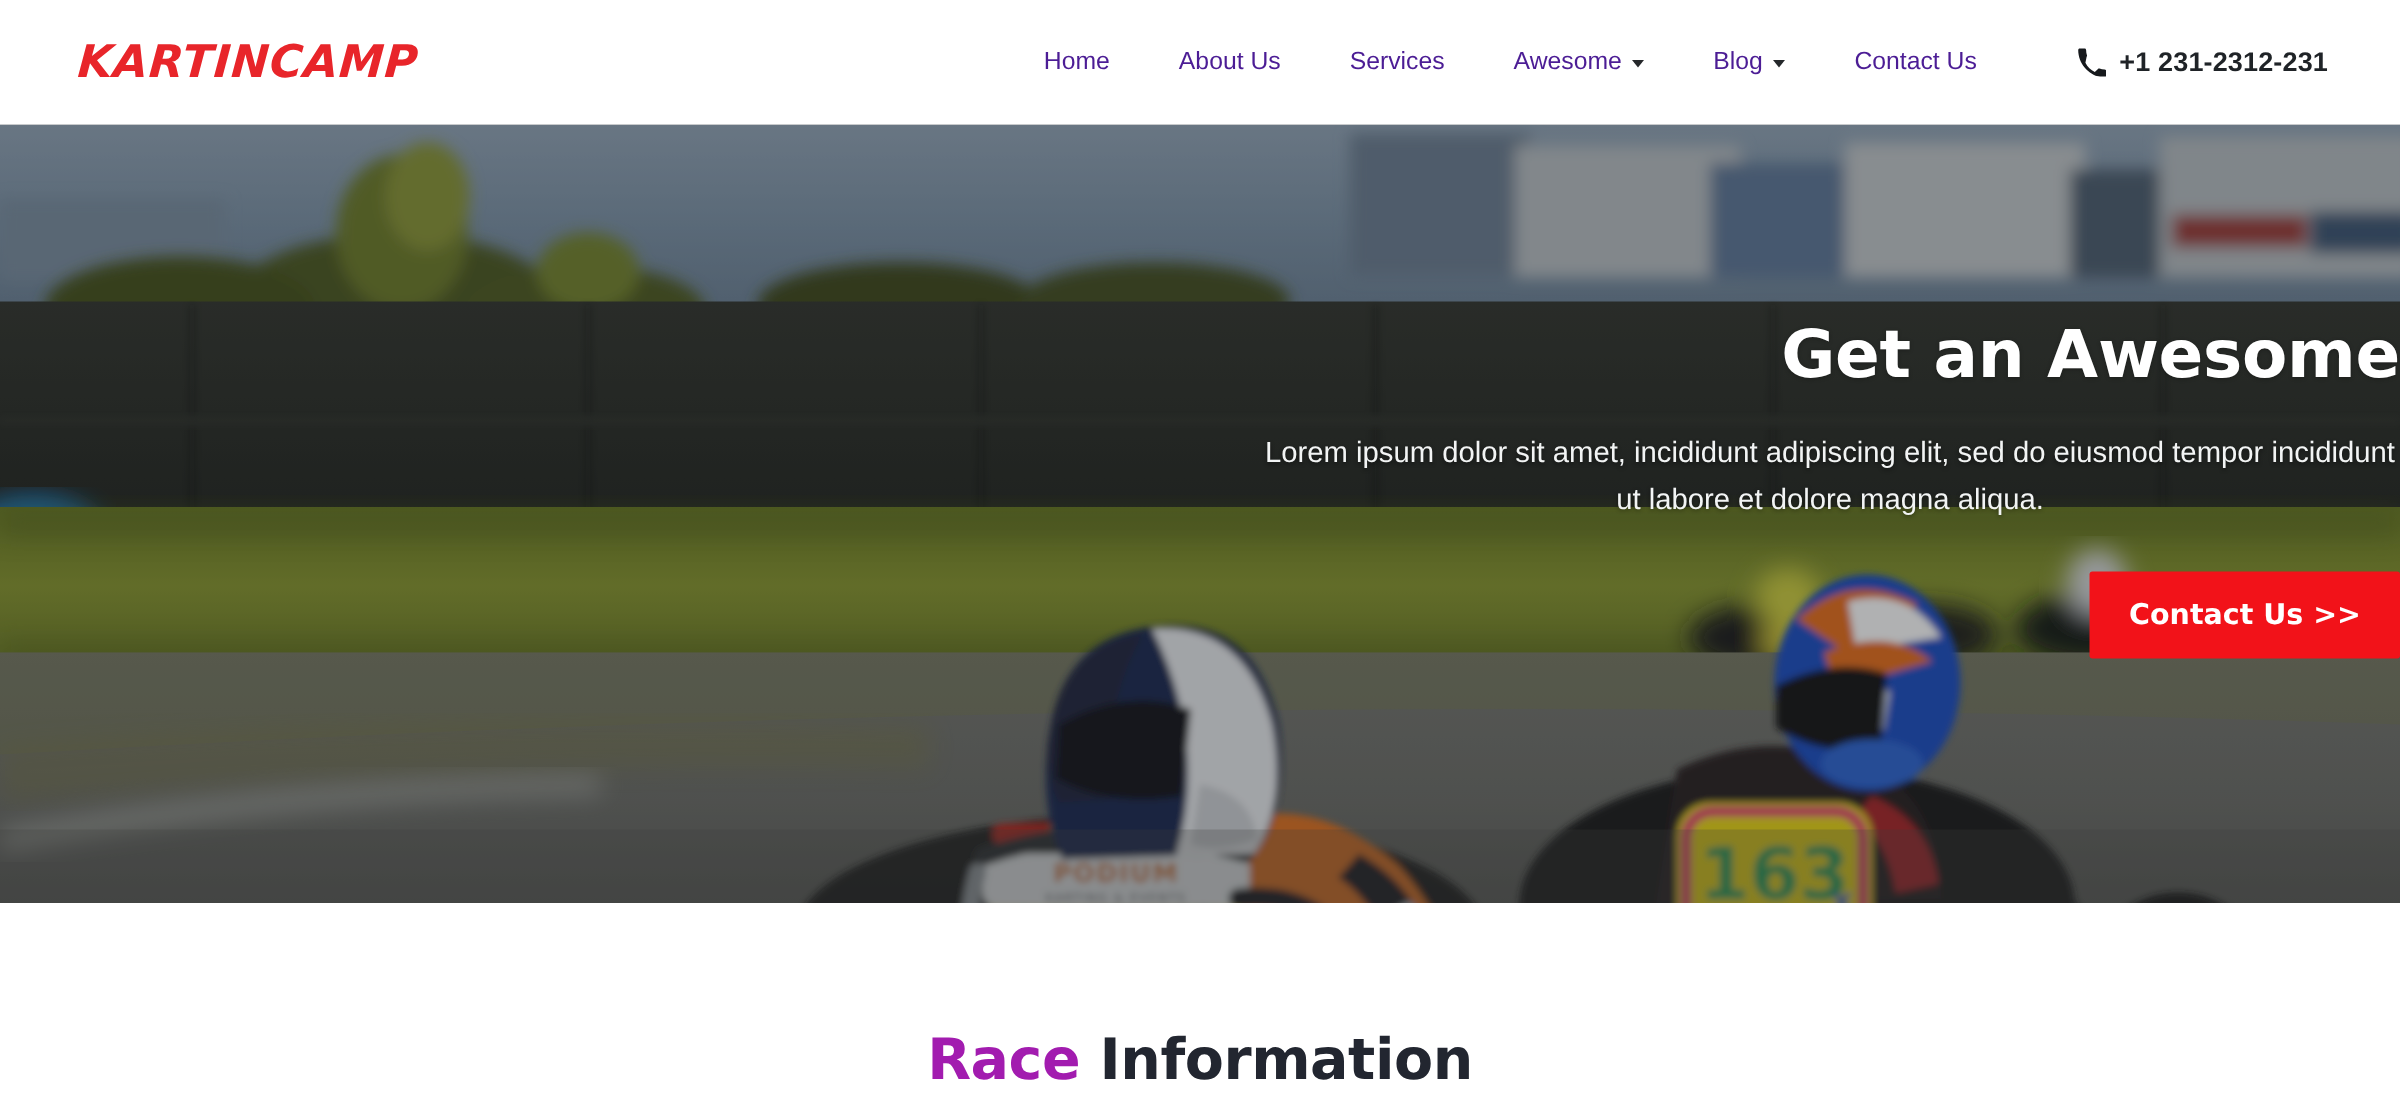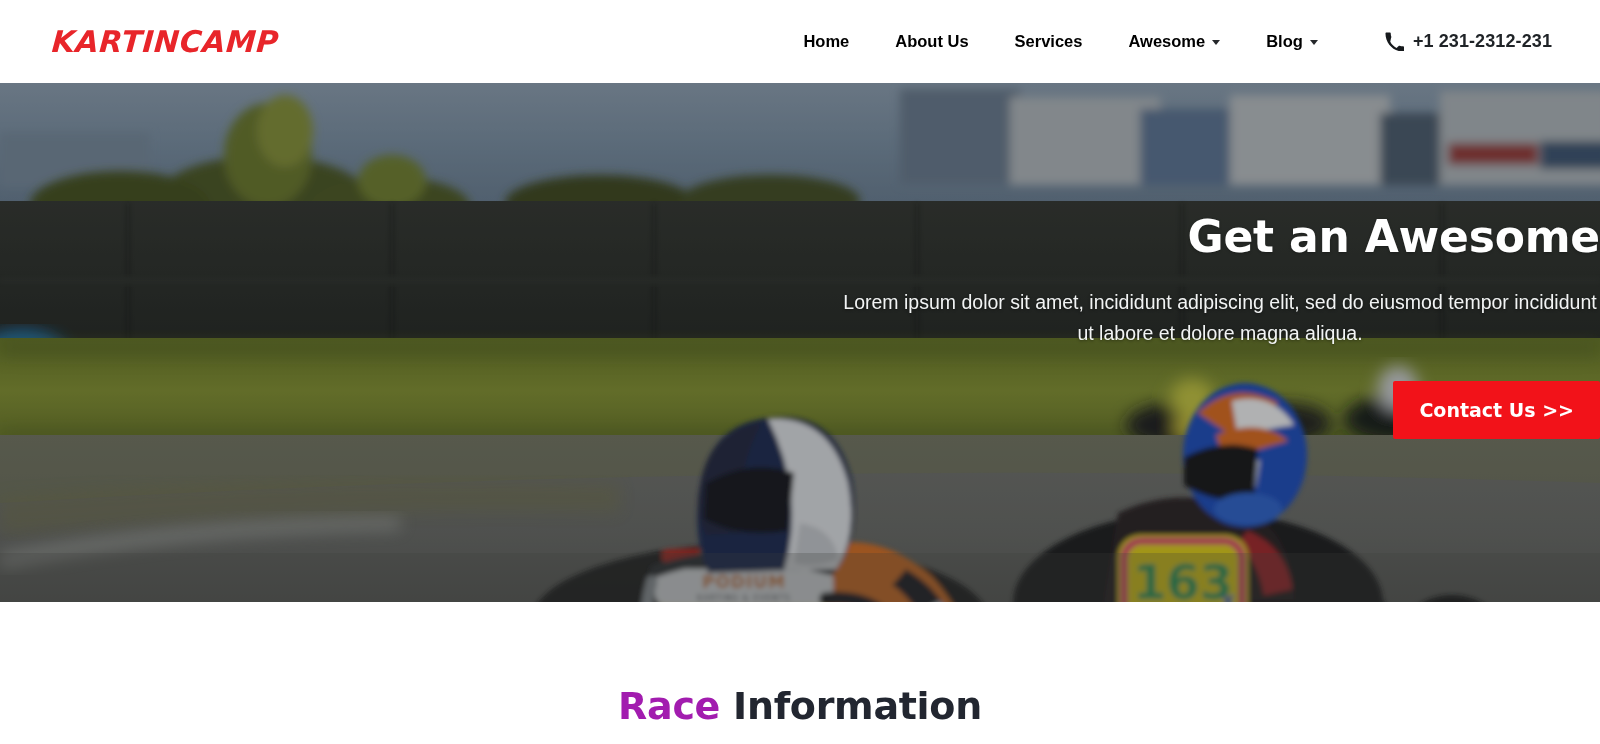--- a/index.html
+++ b/index.html
@@ -48,22 +48,22 @@
   }
 
   .nav-item { position: relative; }
 
   .nav-link {
     display: inline-flex;
     align-items: center;
     gap: 7px;
     padding: 10px 23px;
     font-size: 16.5px;
-    font-weight: 700;
-    color: #000000;
+    font-weight: 400;
+    color: #4c1d95;
     text-decoration: none;
     white-space: nowrap;
   }
 
   .caret {
     display: inline-block;
     width: 0; height: 0;
     border-left: 4.5px solid transparent;
     border-right: 4.5px solid transparent;
     border-top: 5.5px solid #25282b;
@@ -214,20 +214,25 @@
         </a>
       </li>
 
       <li class="nav-item">
         <a class="nav-link" href="#">
           <span>Blog</span>
           <span class="caret"></span>
         </a>
       </li>
 
+      <li class="nav-item">
+        <a class="nav-link" href="#">
+          <span>Contact Us</span>
+        </a>
+      </li>
     </ul>
 
     <a class="phone-block" href="#">
       <svg class="phone-icon" viewBox="0 0 24 24">
         <path fill="#16191c" d="M6.6 10.8c1.9 3.7 4.9 6.7 8.6 8.6l2.9-2.9c.35-.35.88-.47 1.34-.31 1.5.5 3.1.77 4.76.77.74 0 1.34.6 1.34 1.34V23c0 .74-.6 1.34-1.34 1.34C11.4 24.34 0 12.94 0 -.7c0-.74.6-1.34 1.34-1.34H5.9c.74 0 1.34.6 1.34 1.34 0 1.66.27 3.26.77 4.76.16.46.05.99-.31 1.34L6.6 10.8z" transform="translate(0.6 2.4) scale(0.92)"></path>
       </svg>
       <span class="phone-number">+1 231-2312-231</span>
     </a>
   </nav>
 </header>

